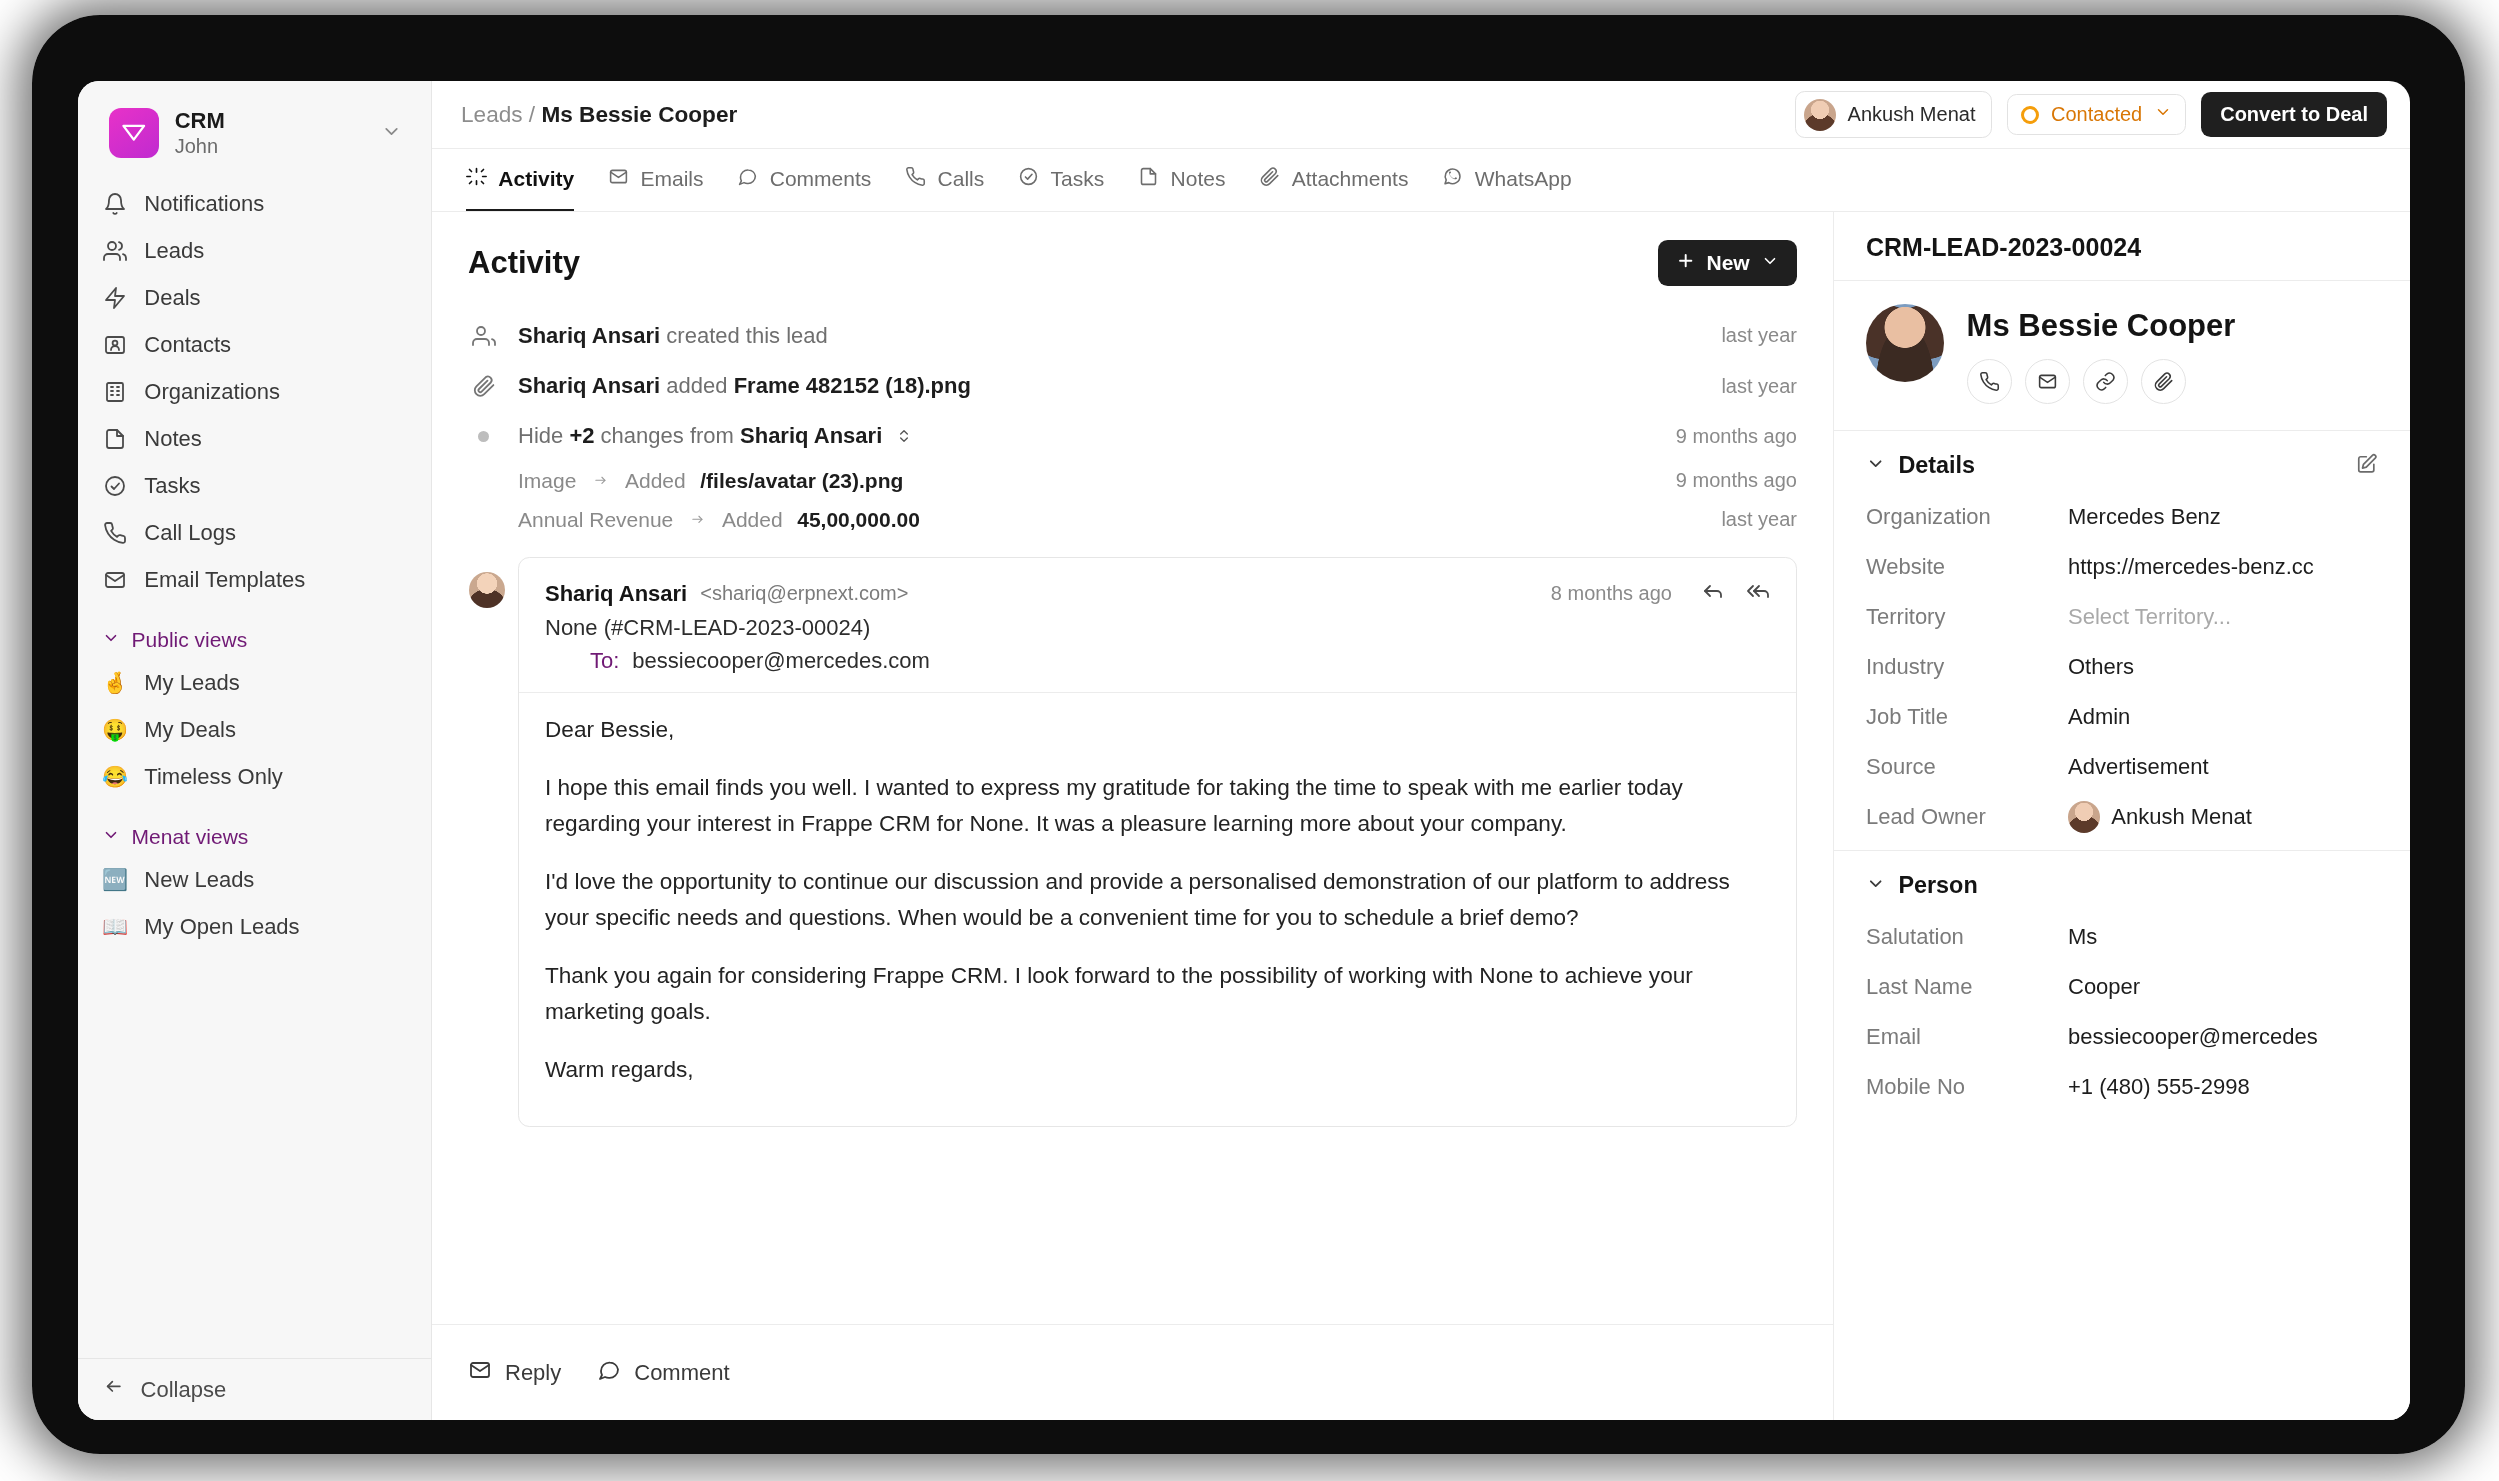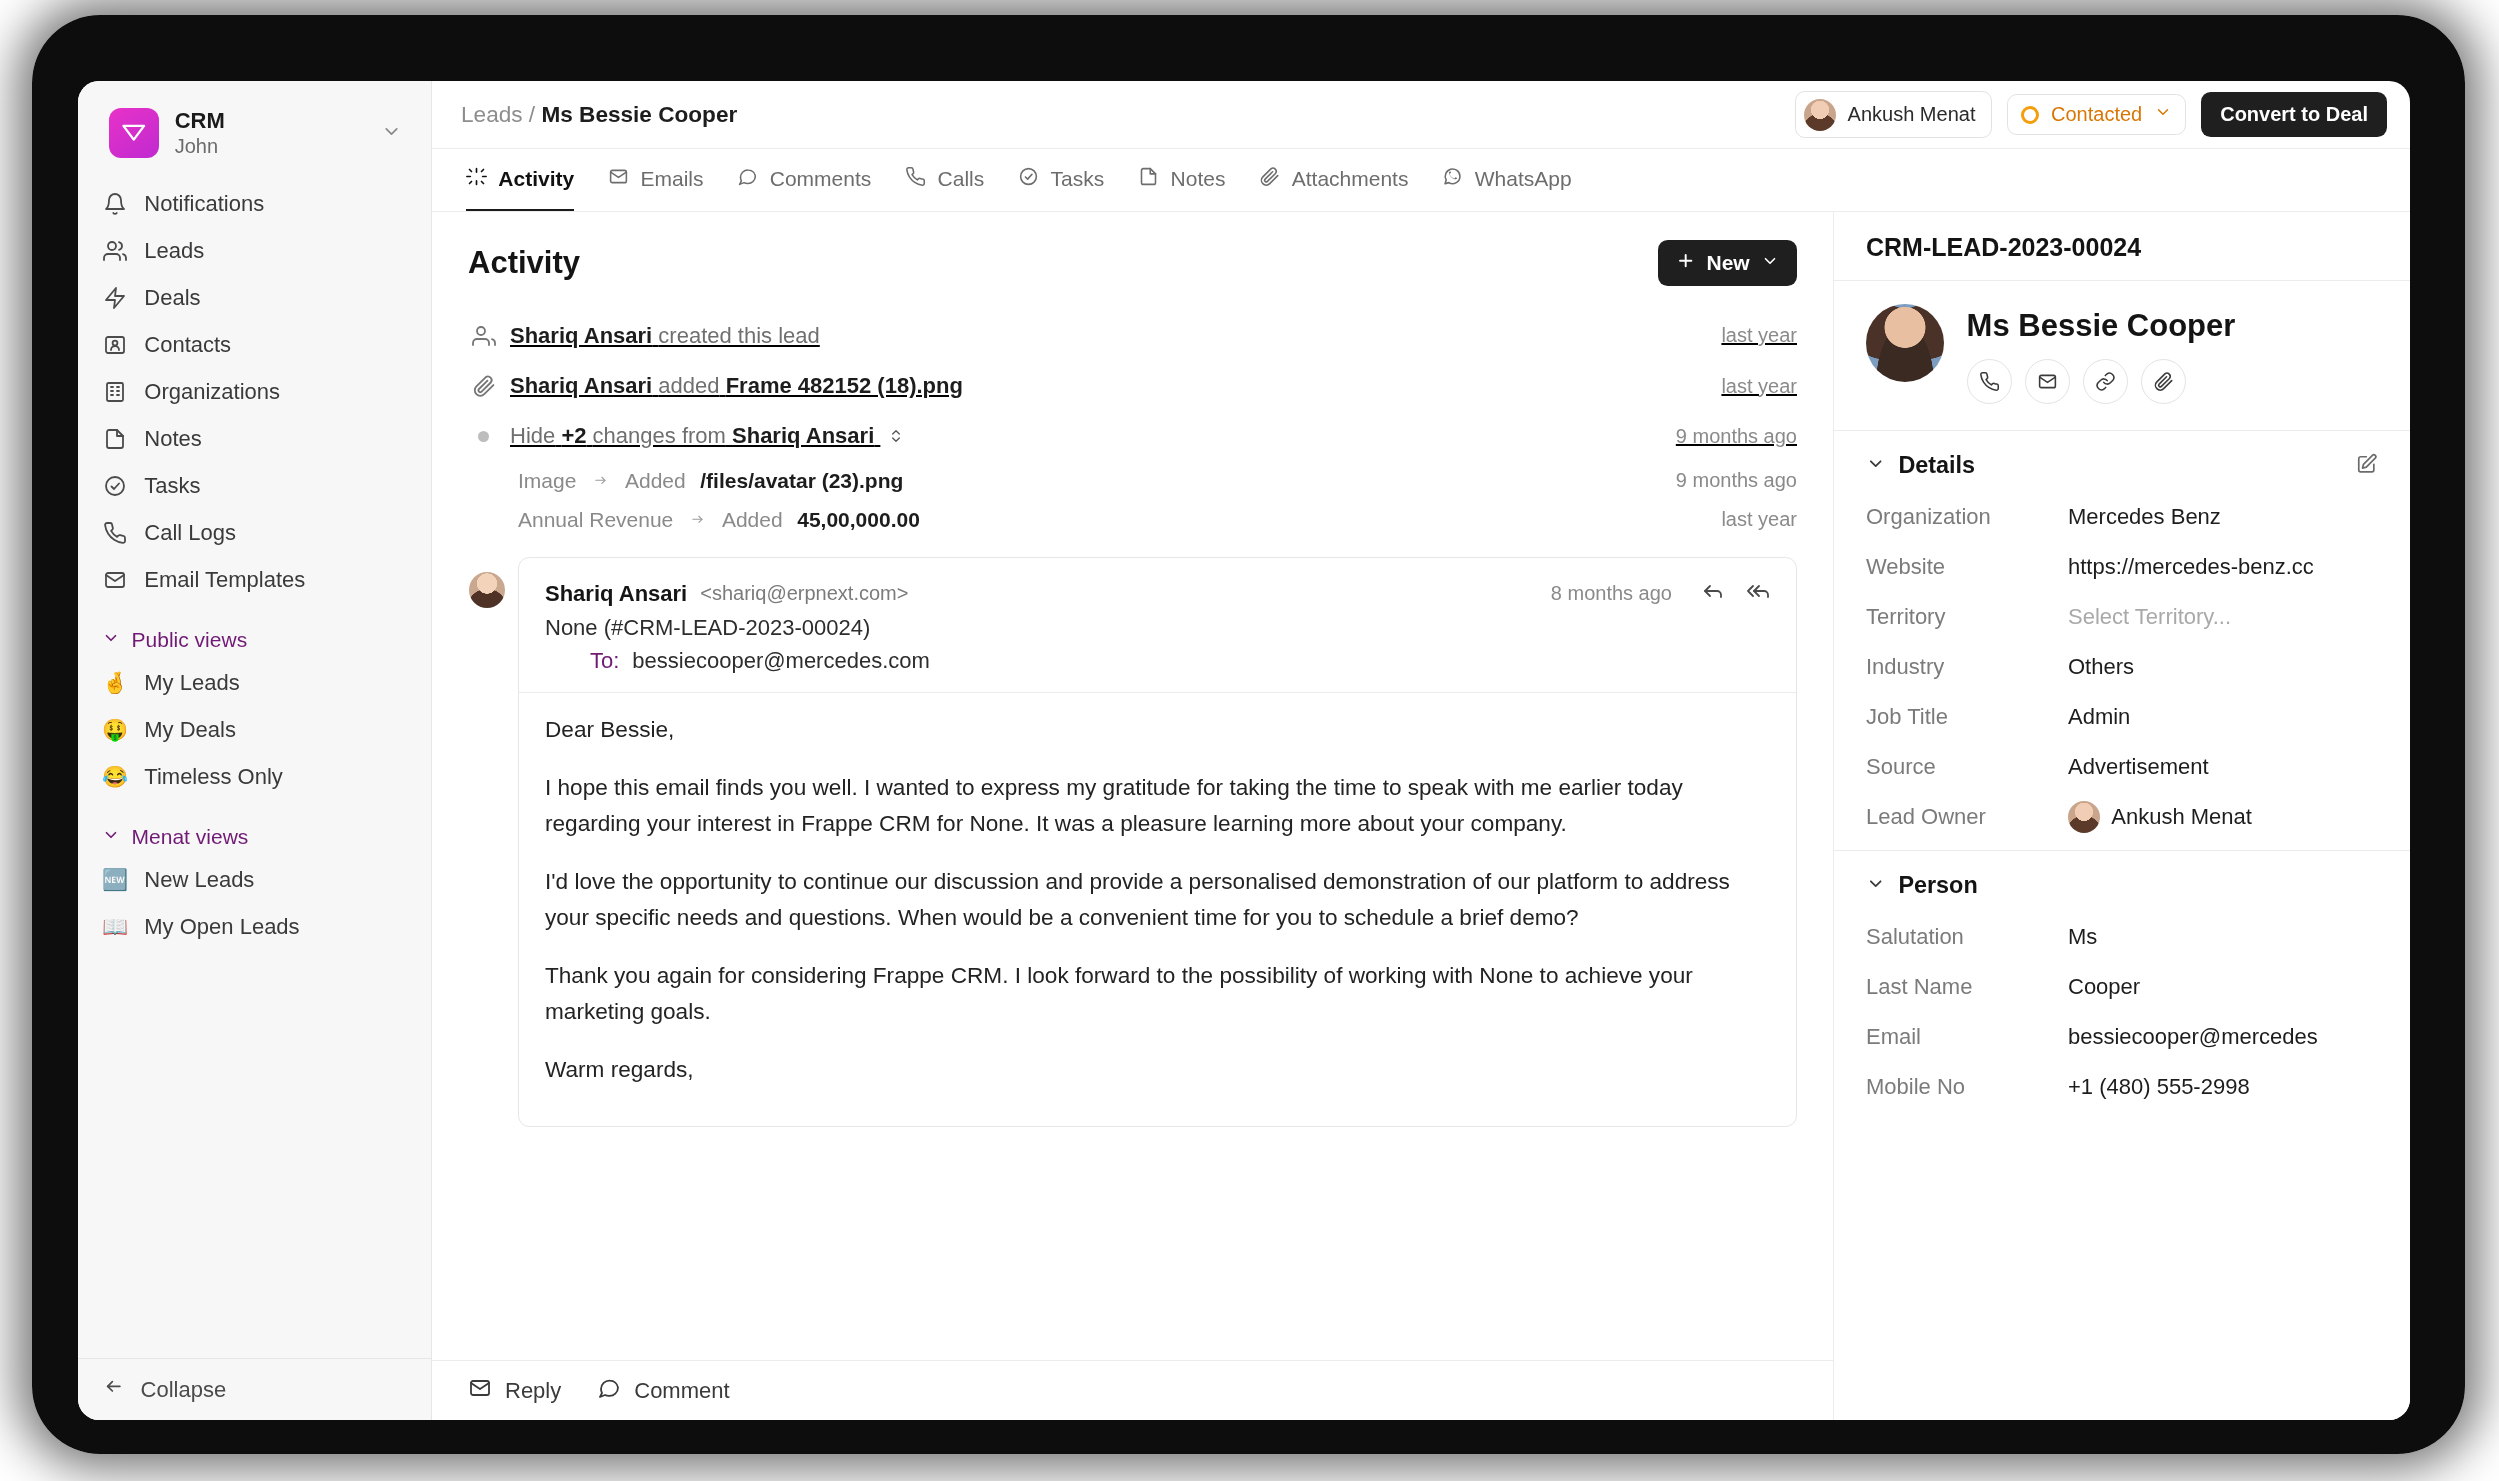--- a/index.html
+++ b/index.html
@@ -171,21 +171,21 @@
   .new-btn {
     margin-left:auto;
     display:flex; align-items:center; gap: 11.3px;
     background:#1f1f1f; color:#fff;
     font-size: 21px; font-weight:600;
     border-radius: 9.7px;
     padding: 11.3px 18px;
     cursor:pointer;
   }
 
-  .evt { display:flex; align-items:center; gap: 11px; padding: 9.7px 0; font-size:22px;text-decoration:underline; }
+  .evt { display:flex; align-items:center; gap: 19px; padding: 9.7px 0; font-size:22px; }
   .evt .ico { width:31px; height:31px; flex:none; display:flex; align-items:center; justify-content:center; color:#757575; }
   .evt .txt { color:#6f6f6f; }
   .evt .txt b { color:#1d1d1d; font-weight:600; }
   .evt .time { margin-left:auto; color:#8a8a8a; font-size:20px; white-space:nowrap; }
 
   .evt-sub { display:flex; align-items:center; gap:14.6px; padding: 7.3px 0 7.3px 50px; font-size:21px; color:#8a8a8a; }
   .evt-sub b { color:#1d1d1d; font-weight:600; }
   .evt-sub .time { margin-left:auto; color:#8a8a8a; font-size:20px; }
 
   .bullet { width:11.3px; height:11.3px; border-radius:50%; background:#bdbdbd; margin: 0 9.7px; flex:none;}
@@ -210,21 +210,21 @@
   .email-hdr .addr { color:#7b7b7b; font-size: 20px; }
   .email-hdr .time { margin-left:auto; color:#8a8a8a; font-size:20px; }
   .reply-ico { color:#4a4a4a; margin-left: 16px; cursor:pointer; }
   .email-sub { font-size:22px; color:#2d2d2d; margin-top: 6.5px; }
   .email-to { font-size:22px; color:#2d2d2d; margin-top: 6.5px; display:flex; gap: 13px; }
   .email-to .lbl { color:#701a75;margin-left:45px; }
   .divider { height:0.8px; background:#ececec; margin: 18px -26px 19.4px -26px; }
   .email-body p { font-size: 22.6px; line-height: 1.58; color:#232323; margin-bottom: 22.6px; }
 
   .footer-actions {
-    height: 60px;
+    height: 96px;
     border-top: 0.8px solid #ececec;
     display:flex; align-items:center; gap: 36px;
     padding: 0 36px;
     background:#fff;
   }
   .fa-btn { display:flex; align-items:center; gap:13px; font-size:22px; color:#3a3a3a; cursor:pointer; }
 
   
   .right {
     width: 576px; flex:none;

